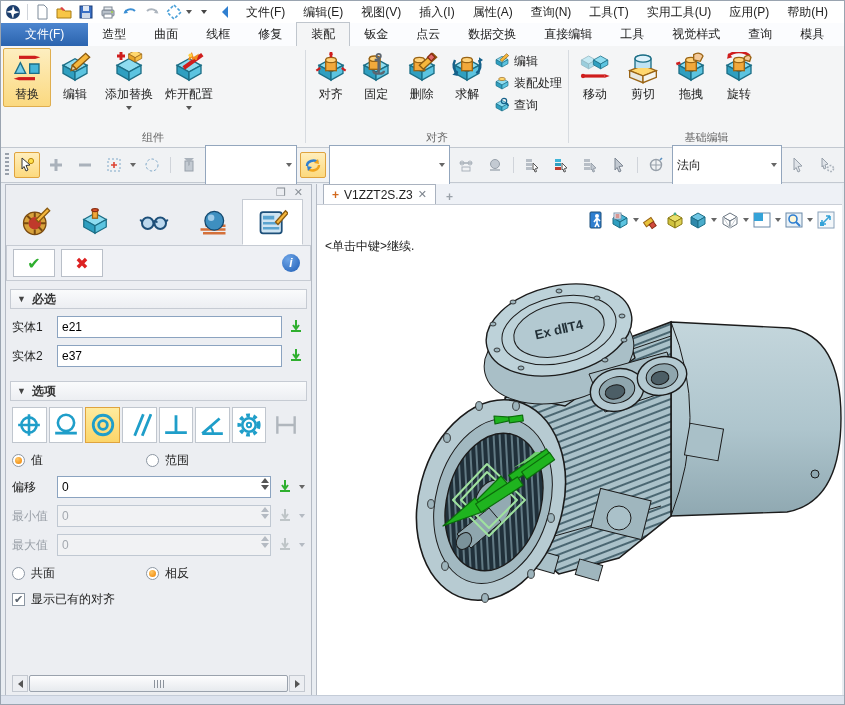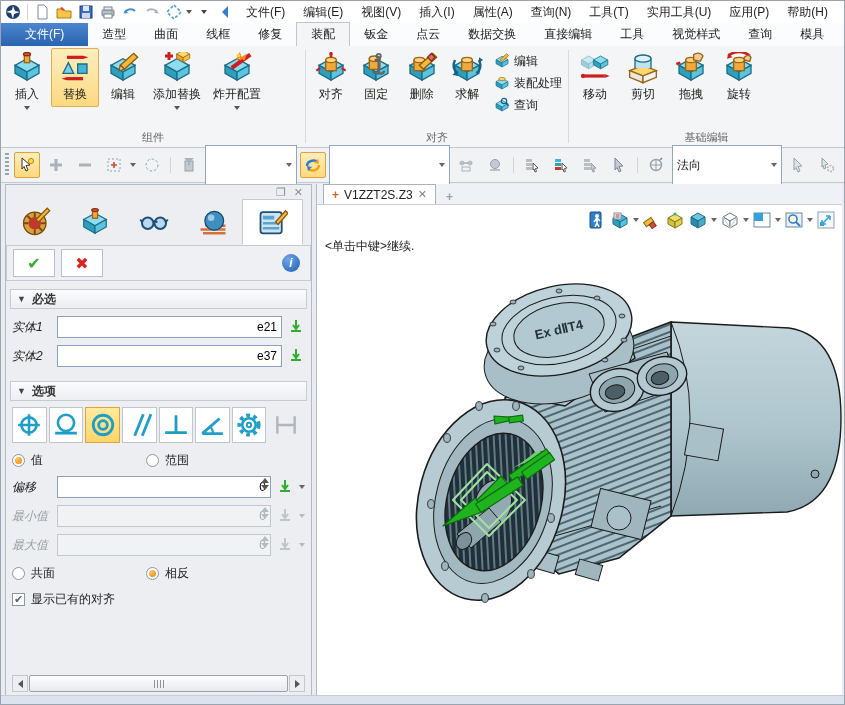--- a/index.html
+++ b/index.html
@@ -46,23 +46,23 @@
   .ptab{width:59px;display:flex;align-items:center;justify-content:center;}
   .ptab.active{background:#fff;border:1px solid #c6cbd3;border-bottom:1px solid #fff;}
   .pic{width:30px;height:30px;}
   #okrow{height:34px;border:1px solid #c6cbd3;border-top:none;background:#eef0f4;display:flex;align-items:center;gap:6px;padding:0 6px;}
   .okbtn{width:40px;height:26px;background:#fff;border:1px solid #b9bfc8;display:flex;align-items:center;justify-content:center;font-size:16px;font-weight:bold;}
   .infobtn{margin-left:auto;width:26px;height:26px;display:flex;align-items:center;justify-content:center;}
   .infocircle{width:18px;height:18px;border-radius:50%;background:radial-gradient(circle at 35% 30%,#6fa6e8,#1d5cb4);color:#fff;font-weight:bold;font-size:12px;display:flex;align-items:center;justify-content:center;font-style:italic;}
   .section{margin:8px 4px 0 4px;border:1px solid #c6cbd3;background:linear-gradient(#fafbfc,#eceef2);height:18px;display:flex;align-items:center;gap:6px;padding:0 6px;font-weight:bold;color:#333;}
   .tri{font-size:9px;color:#444;}
   .frow{display:flex;align-items:center;gap:5px;margin:7px 6px 0 6px;}
-  .frow .flab{width:40px;white-space:nowrap;font-style:italic;}
+  .frow .flab{width:40px;white-space:nowrap;}
   .frow .flab.dis{color:#9aa0a8;}
-  .tinput{flex:1;height:22px;border:1px solid #8ba3c0;background:#fff;padding:0 4px;font-family:inherit;font-size:12px;box-sizing:border-box;text-align:right;}
+  .tinput{flex:1;height:22px;border:1px solid #8ba3c0;background:#fff;padding:0 4px;font-family:inherit;font-size:12px;box-sizing:border-box;}
   .tinput:disabled{background:#f1f2f4;color:#a3a8af;border-color:#c0c8d2;}
   .spinwrap{position:relative;flex:1;display:flex;}
   .spin{position:absolute;right:2px;top:2px;display:flex;flex-direction:column;gap:2px;}
   .spin b{width:0;height:0;border-left:4px solid transparent;border-right:4px solid transparent;}
   .spin .up{border-bottom:5px solid #555;}
   .spin .dn{border-top:5px solid #555;}
   .spin.dis .up{border-bottom-color:#b4bac2;}
   .spin.dis .dn{border-top-color:#b4bac2;}
   .pickbtn{width:18px;height:18px;display:flex;align-items:center;justify-content:center;}
   .consrow{display:flex;margin:6px 6px 0 6px;}
@@ -201,29 +201,20 @@
   <span class="rtab">直接编辑</span>
   <span class="rtab">工具</span>
   <span class="rtab">视觉样式</span>
   <span class="rtab">查询</span>
   <span class="rtab">模具</span>
 </div>
 
 <div id="ribbon" class="abs">
 
   <div class="rgroup" style="width:300px">
-    <div class="bigbtn">
-      <svg class="ric" viewBox="0 0 24 24">
-          <use href="#cub"></use>
-          <rect x="10" y="1" width="4" height="7" fill="#f2a93b" stroke="#9a6414"></rect>
-          <ellipse cx="12" cy="1.6" rx="2.6" ry="1.2" fill="#e4572e" stroke="#8a2d12"></ellipse>
-        </svg>
-      <span class="lbl">插入</span>
-        <span class="dd caret"></span>
-    </div>
     <div class="bigbtn hl">
       <svg class="ric" viewBox="0 0 24 24">
           <path d="M6 4 h12" stroke="#cf1d1d" stroke-width="2.4"></path>
           <path d="M18 2.8 l4 1.2 -4 1.2z" fill="#cf1d1d"></path>
           <path d="M18 20 h-12" stroke="#cf1d1d" stroke-width="2.4"></path>
           <path d="M6 18.8 l-4 1.2 4 1.2z" fill="#cf1d1d"></path>
           <polygon points="7,8 11,16 3,16" fill="#79cfe8" stroke="#1c6e86"></polygon>
           <polygon points="14,9 21,9 21,16 14,16" fill="#45b5d8" stroke="#1c6e86"></polygon>
         </svg>
       <span class="lbl">替换</span>

